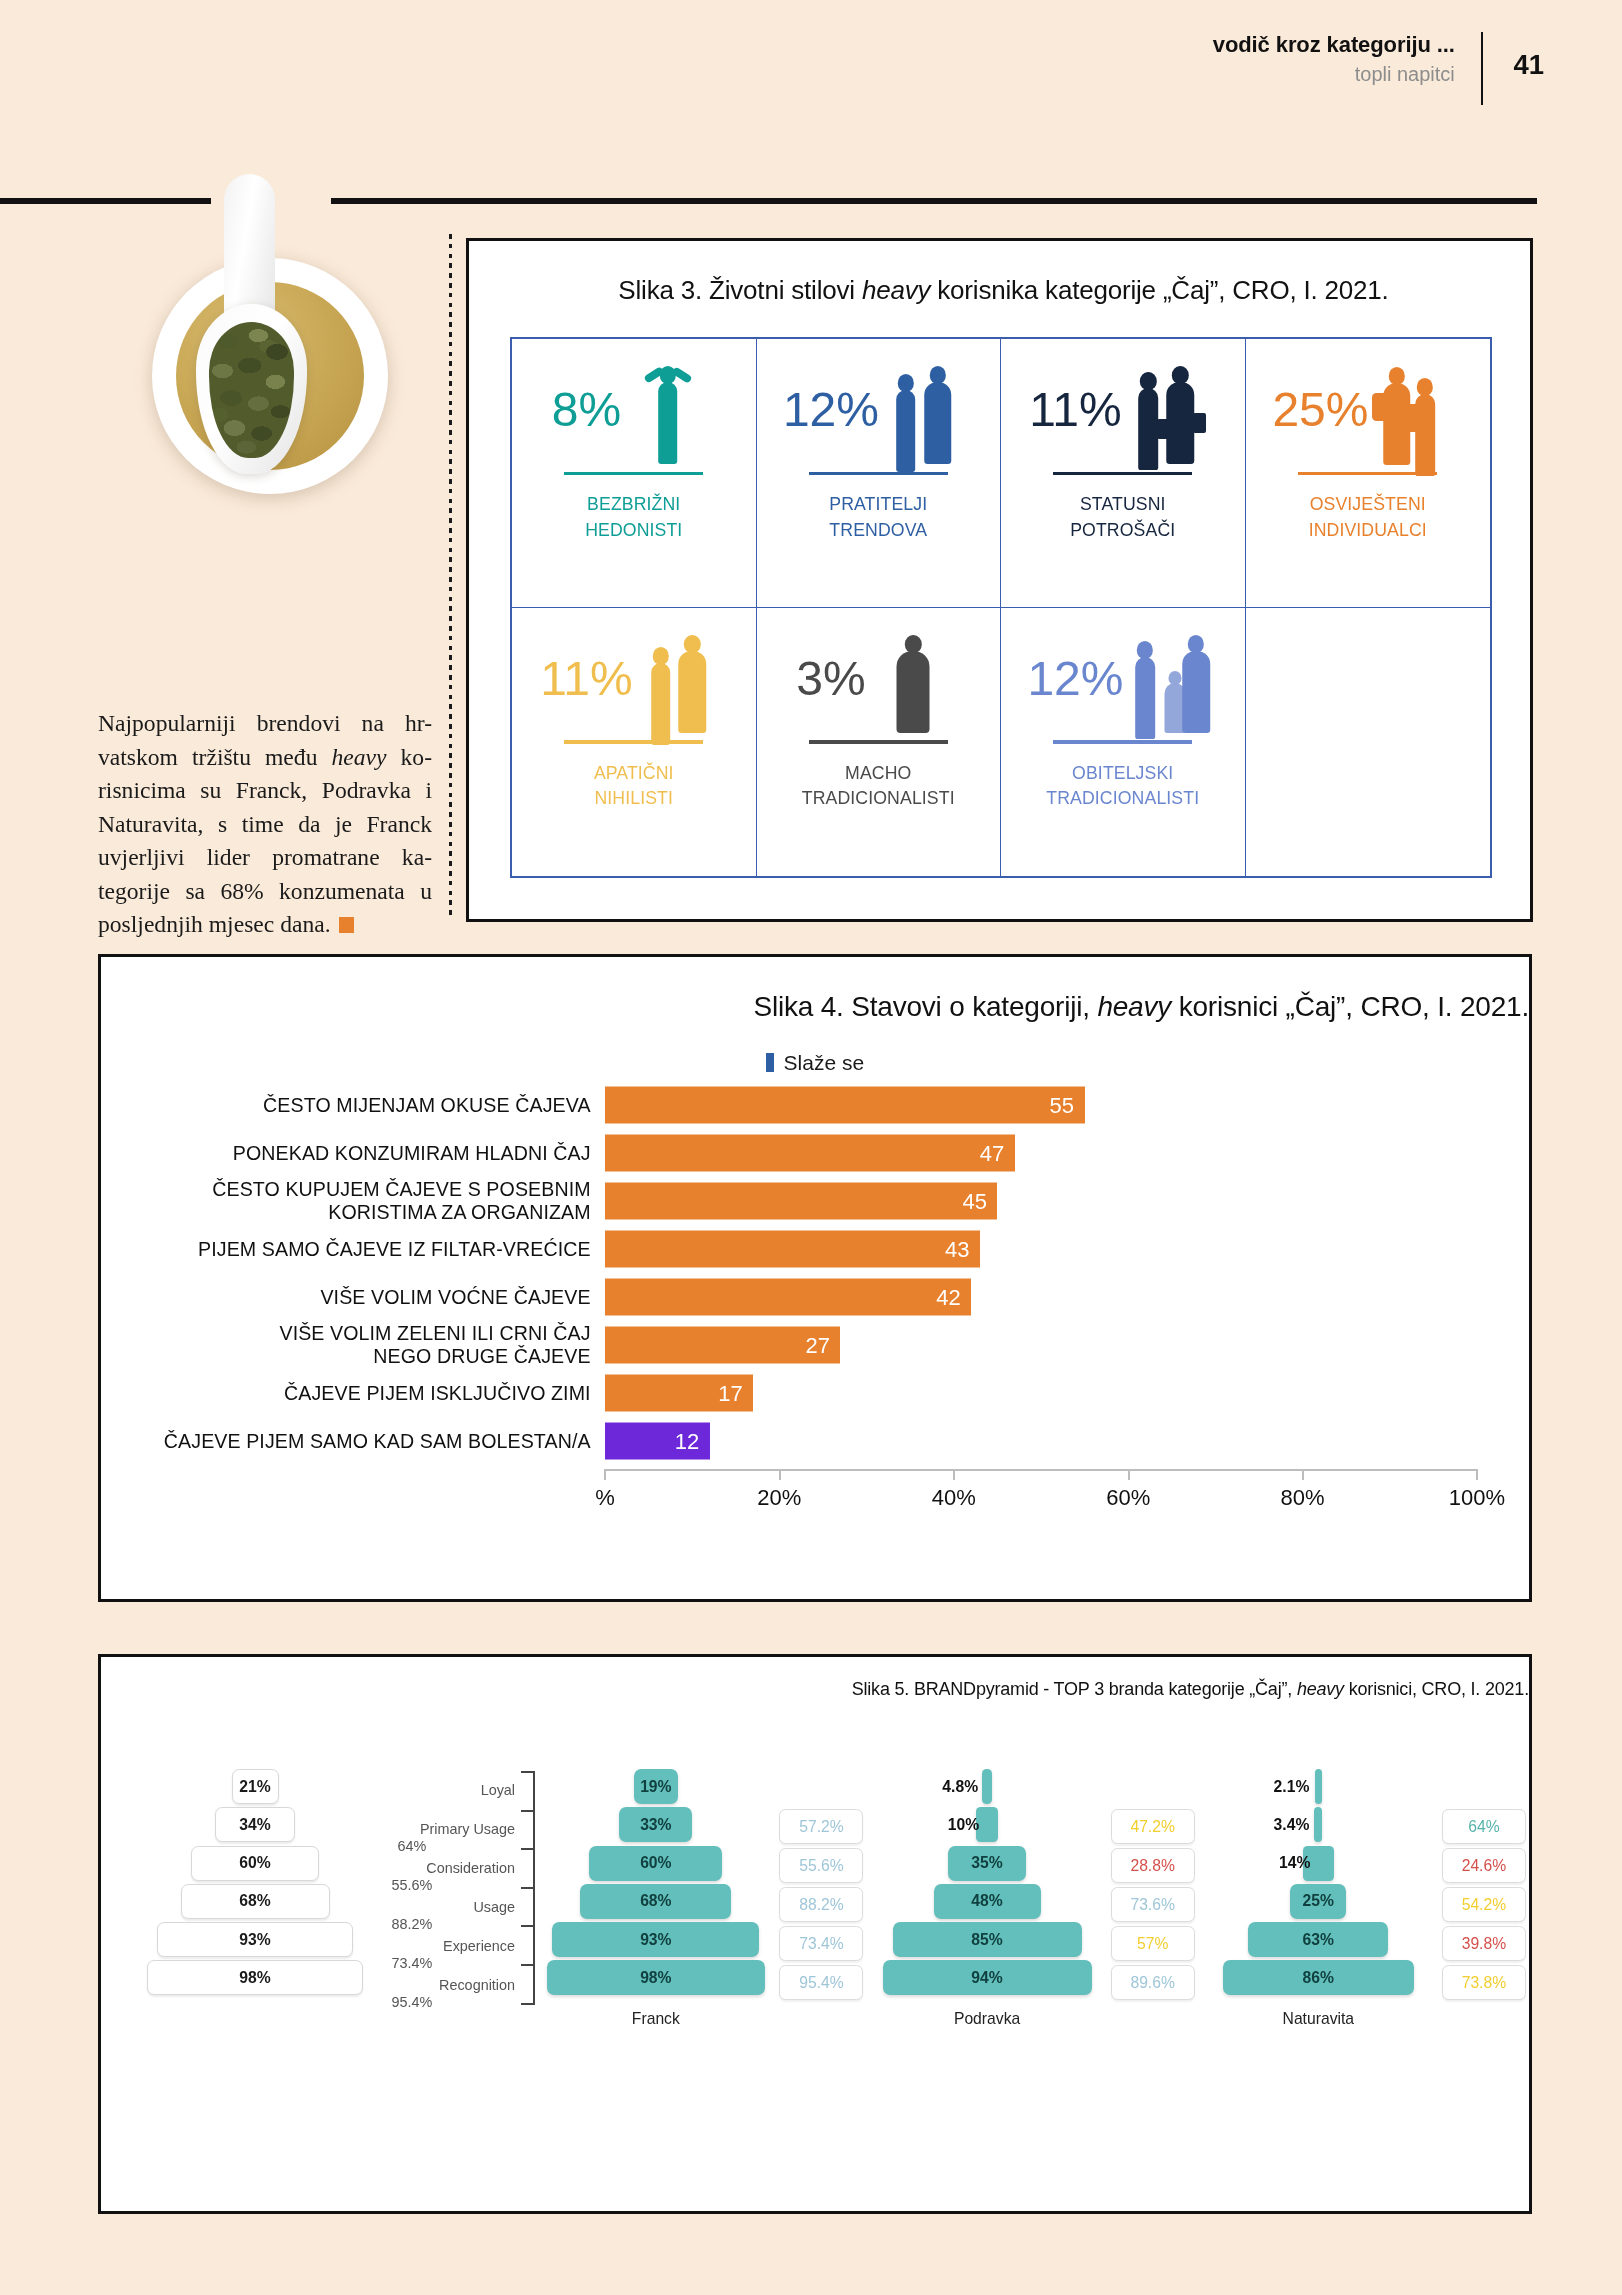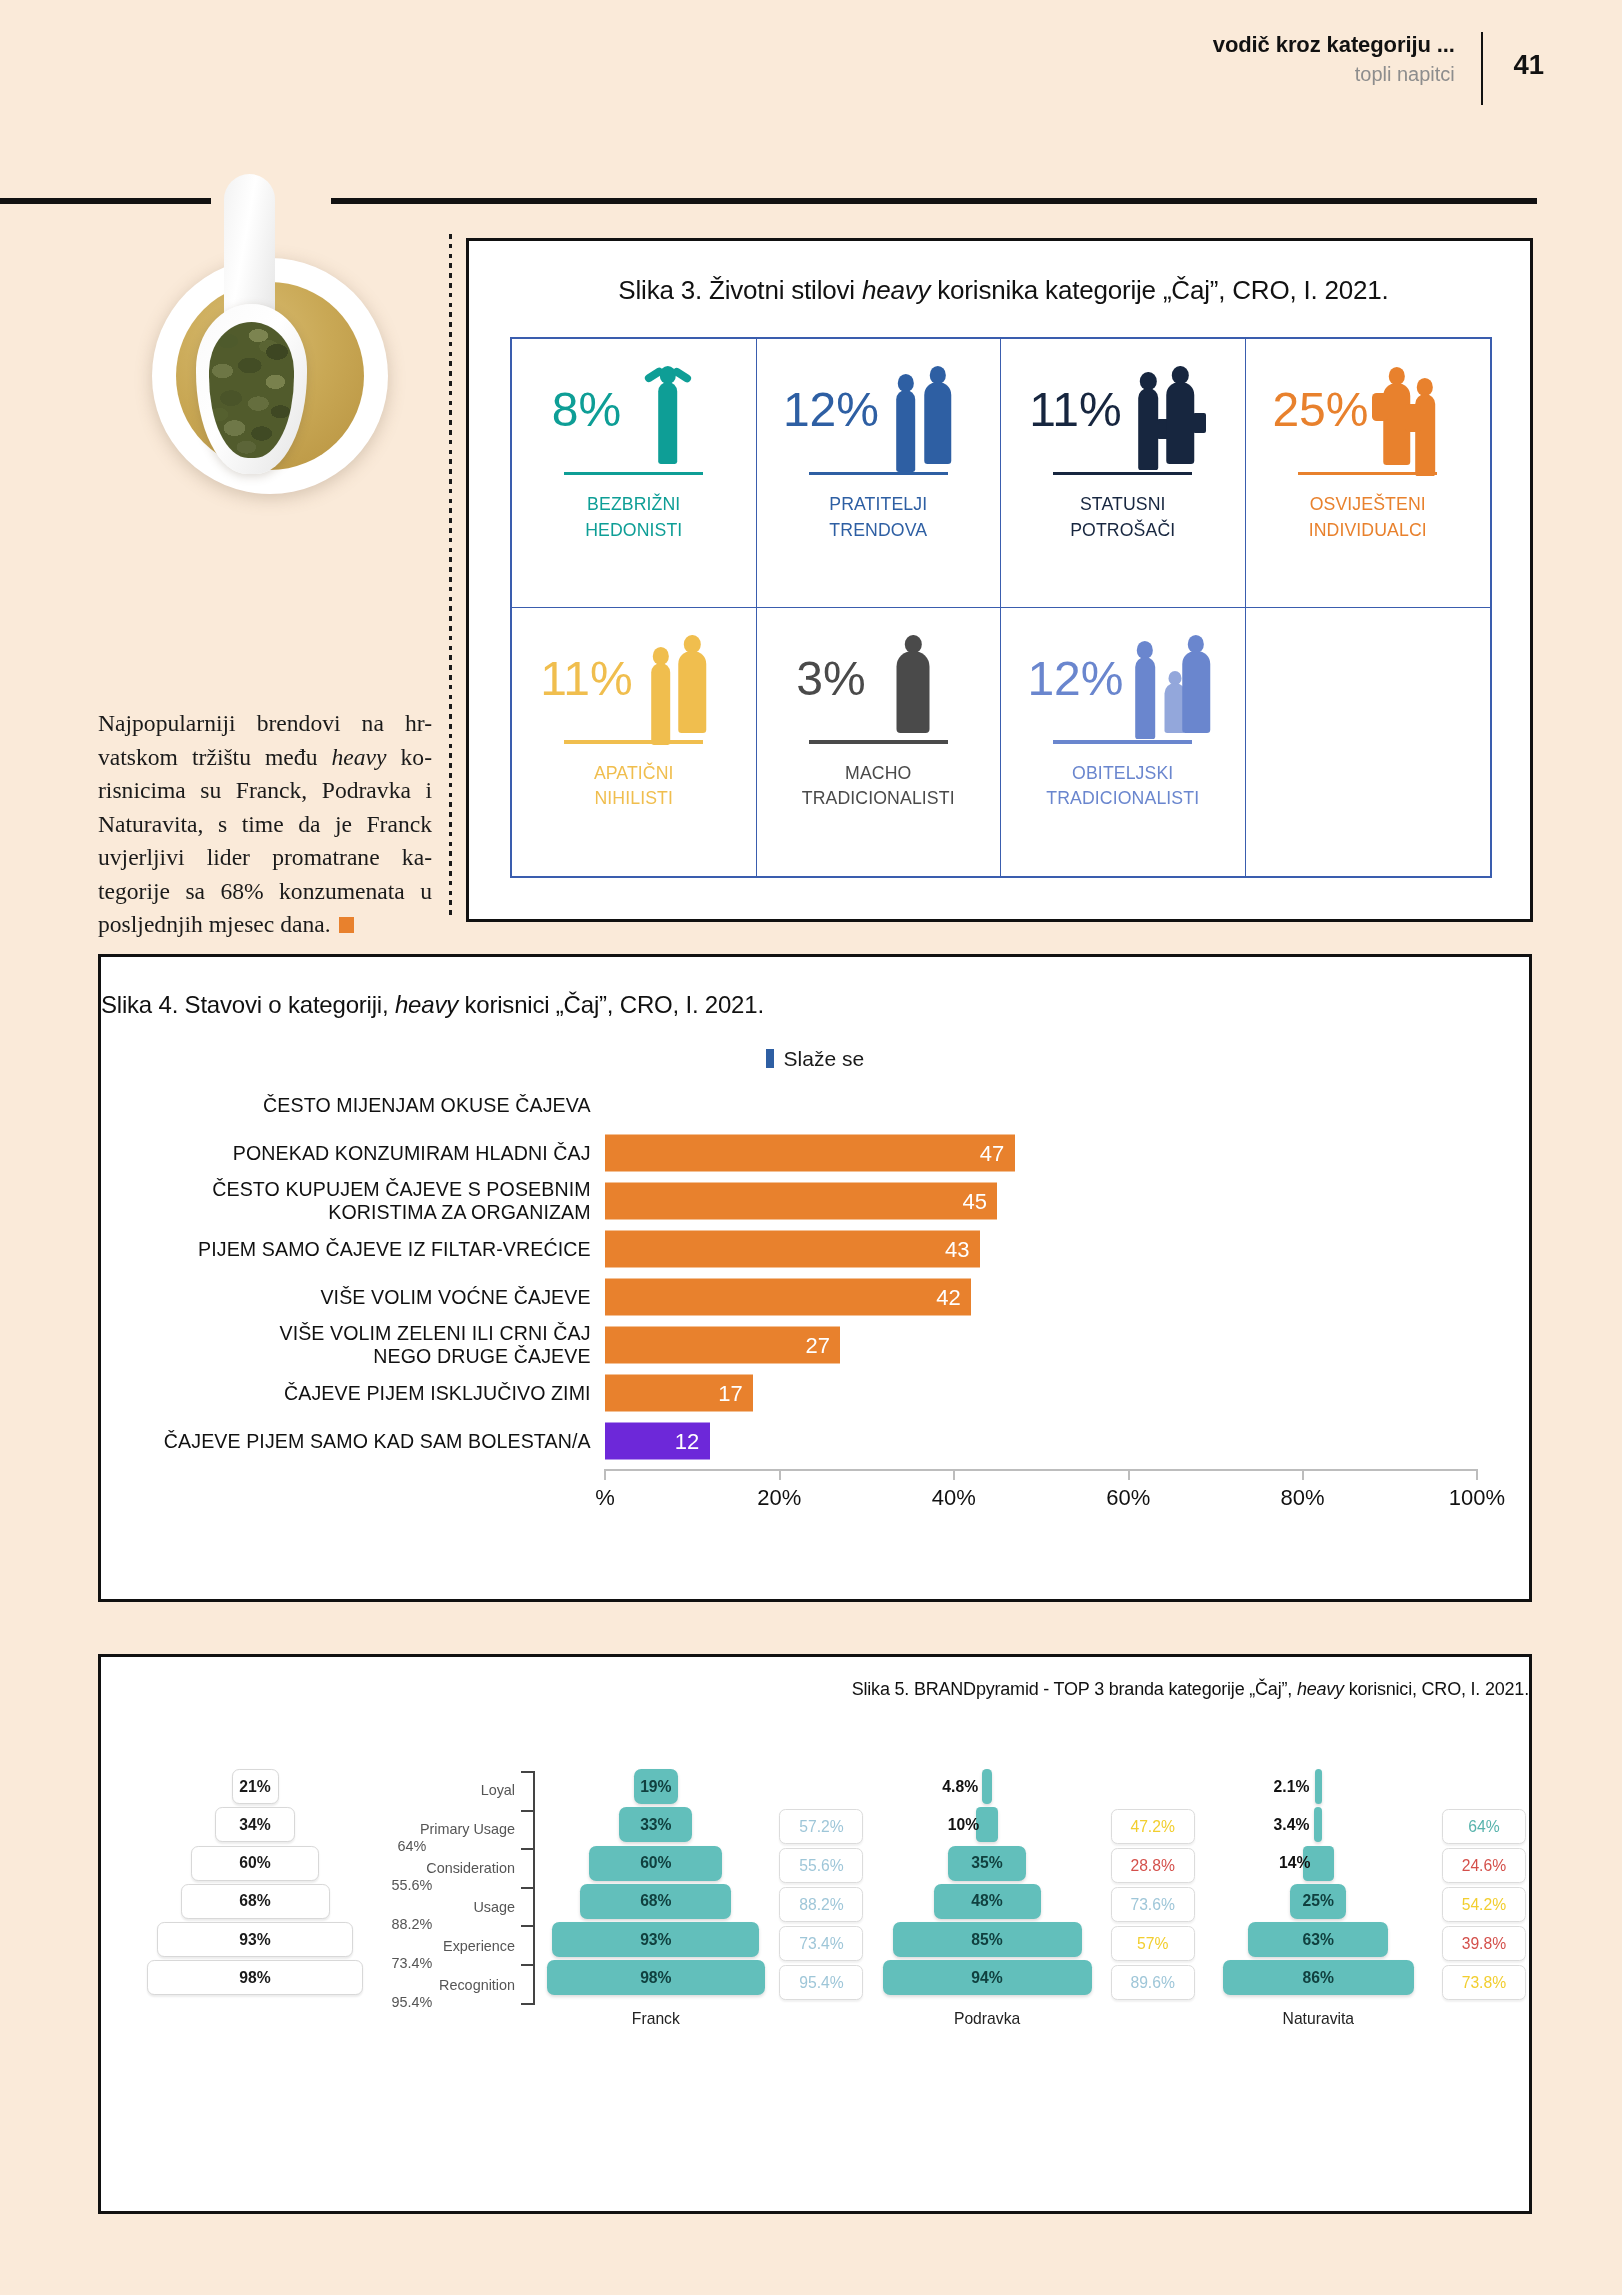--- a/index.html
+++ b/index.html
@@ -198,21 +198,21 @@
     width: 15.7px; height: 27.5px; background: currentColor; border-radius: 4.6px;
   }
 
   
   .fig4 {
     position: absolute; left: 98px; top: 954px;
     width: 1434px; height: 648px;
     background: #ffffff; border: 3.3px solid #111;
   }
   .fig4-title {
-    text-align: left; font-size: 24px; color: #111;
+    text-align: right; font-size: 28px; color: #111;
     padding-top: 34px; letter-spacing: -0.2px;
   }
   .fig4-title em { font-style: italic; }
   .fig4-legend {
     display: flex; align-items: center; justify-content: center;
     gap: 9.2px; margin-top: 27.5px;
     font-size: 21px; color: #1a1a1a;
   }
   .legend-swatch { width: 8.5px; height: 18.3px; background: #2E5FA3; }
 
@@ -527,20 +527,25 @@
   </div>
   <div class="fig4-legend">
     <span class="legend-swatch"></span>
     <span>Slaže se</span>
   </div>
   <div class="bar-chart" id="bar-chart">
       <div class="bar-row">
         <div class="bar-label">
           <div>ČESTO MIJENJAM OKUSE ČAJEVA</div>
         </div>
+     <div class="bar-track">
+       <div class="bar-fill" style="width:55.00000000000001%;background:#E8812D">
+         <span class="bar-value">55</span>
+       </div>
+     </div>
       </div>
       <div class="bar-row">
         <div class="bar-label">
           <div>PONEKAD KONZUMIRAM HLADNI ČAJ</div>
         </div>
      <div class="bar-track">
        <div class="bar-fill" style="width:47%;background:#E8812D">
          <span class="bar-value">47</span>
        </div>
      </div>

